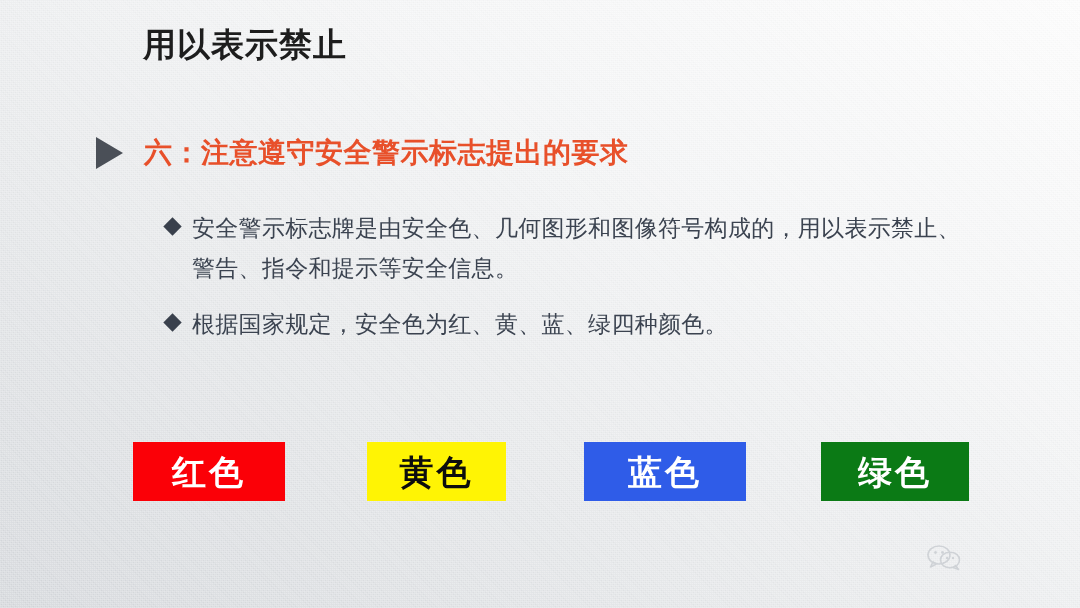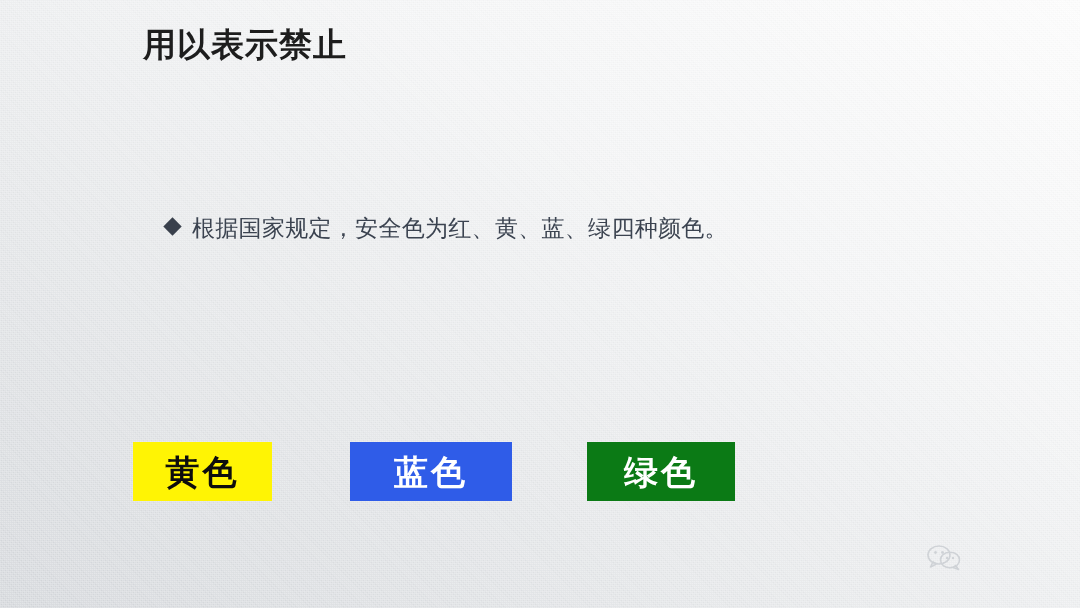--- a/index.html
+++ b/index.html
@@ -149,33 +149,44 @@
 </style>
 </head>
 <body>
 
 <div id="slide">
 
   <div id="noise"></div>
 
   <div class="page-title">用以表示禁止</div>
 
+  <div class="section-row">
+    <div class="tri-marker"></div>
+    <div class="section-heading">六：注意遵守安全警示标志提出的要求</div>
+  </div>
 
   <div class="bullets">
 
+    <div class="bullet">
+      <span class="diamond"></span>
+      <span class="bullet-text">安全警示标志牌是由安全色、几何图形和图像符号构成的，用以表示禁止、警告、指令和提示等安全信息。</span>
+    </div>
 
     <div class="bullet">
       <span class="diamond"></span>
       <span class="bullet-text">根据国家规定，安全色为红、黄、蓝、绿四种颜色。</span>
     </div>
 
 
   </div>
 
   <div class="swatches">
+    <div class="swatch sw-red">
+      <span class="swatch-label">红色</span>
+    </div>
     <div class="swatch sw-yellow">
       <span class="swatch-label">黄色</span>
     </div>
     <div class="swatch sw-blue">
       <span class="swatch-label">蓝色</span>
     </div>
     <div class="swatch sw-green">
       <span class="swatch-label">绿色</span>
     </div>
   </div>

